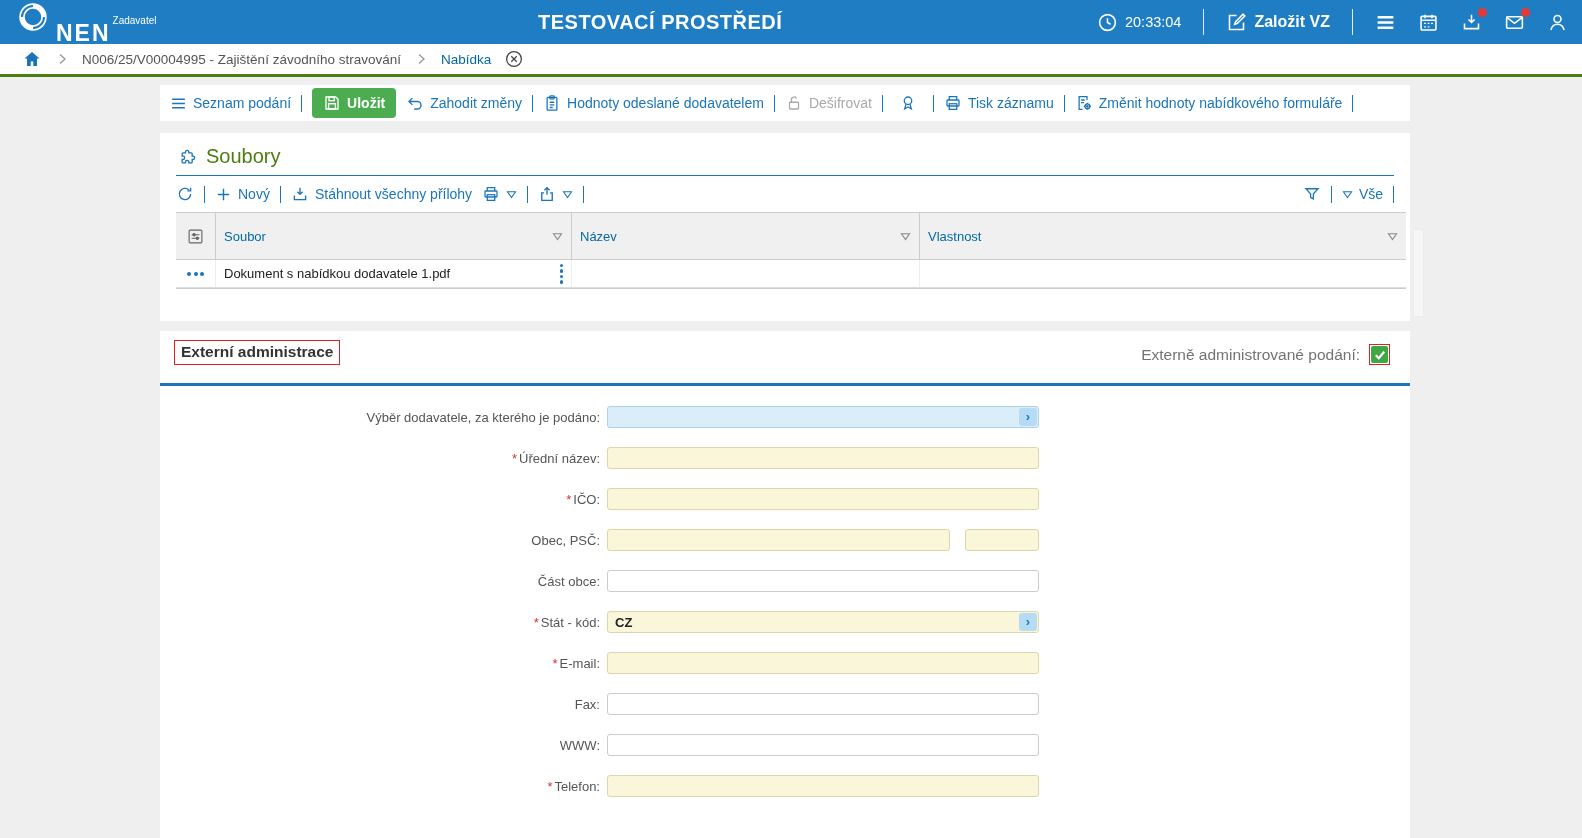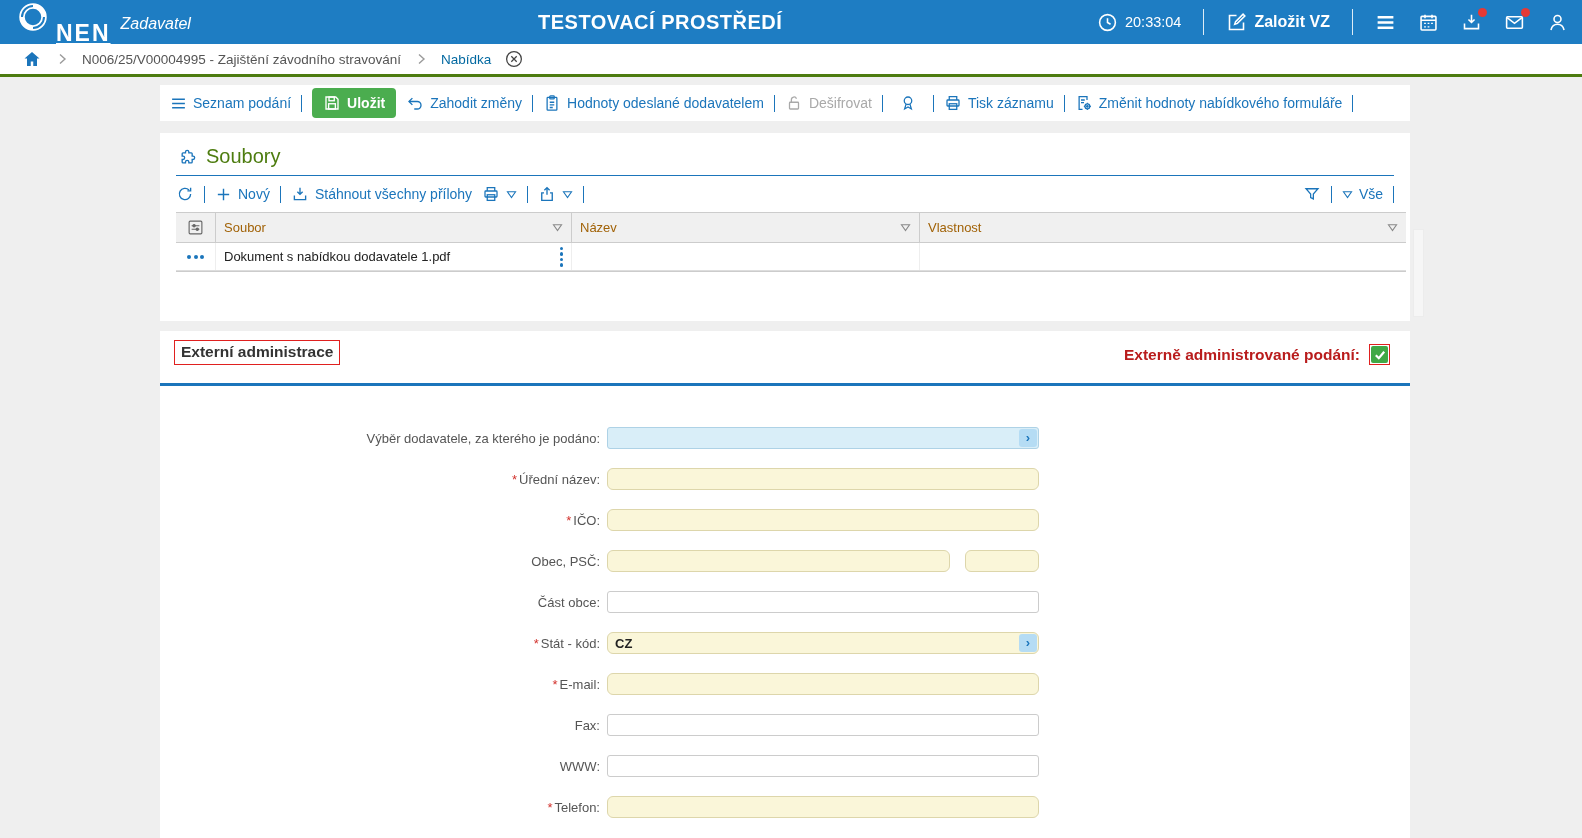--- a/index.html
+++ b/index.html
@@ -3,22 +3,22 @@
 <meta charset="utf-8">
 <style>
   * { margin:0; padding:0; box-sizing:border-box; }
   html,body { width:1582px; height:838px; overflow:hidden; background:#efefef;
     font-family:"Liberation Sans","DejaVu Sans",sans-serif; }
 
   
   .topbar { position:relative; height:44px; background:#1e7dc3; display:flex; align-items:center; color:#fff; }
   .logo-area { display:flex; align-items:flex-start; margin-left:18px; cursor:pointer; }
   .logo-donut { width:30px; height:30px; margin-top:4px; }
-  .brand { font-size:23px; font-weight:bold; letter-spacing:2px; margin-left:8px; margin-top:22px;text-decoration:underline; }
-  .brand-sub { font-size:16px; margin-top:17px; margin-left:10px;font-style:italic; }
+  .brand { font-size:23px; font-weight:bold; letter-spacing:2px; margin-left:8px; margin-top:22px; }
+  .brand-sub { font-size:10px; margin-top:17px; margin-left:2px; }
   .env-title { position:absolute; left:538px; top:0; line-height:44px; font-size:20px; font-weight:bold; letter-spacing:.5px; }
   .topbar-right { position:absolute; right:14px; top:0; height:44px; display:flex; align-items:center; gap:22px; }
   .tb-item { display:flex; align-items:center; gap:7px; cursor:pointer;text-align:center; }
   .tb-time { font-size:14.5px; }
   .tb-create { font-size:16px; font-weight:bold; }
   .tb-divider { width:1px; height:26px; background:rgba(255,255,255,.85); }
   .tb-icon { width:21px; height:21px; display:block; }
   .badge-wrap { position:relative; }
   .badge-dot { position:absolute; top:-4px; right:-5px; width:9px; height:9px; border-radius:50%; background:#e53935; }
 
@@ -45,52 +45,52 @@
   
   .files-card { margin-top:12px; height:188px; padding:12px 16px 0 16px; position:relative; }
   .files-title-row { display:flex; align-items:center; gap:8px; color:#4d7c0f; padding-left:2px; }
   .files-title { font-size:20px; }
   .files-underline { height:1px; background:#1b75bb; margin-top:7px; }
   .files-toolbar { height:36px; display:flex; align-items:center; gap:10px; color:#1b75bb; font-size:13.5px; }
   .files-toolbar .spacer { flex:1; }
   .caret { width:11px; height:9px; }
   .grid-table { width:1230px; border:1px solid #ccc; border-left:none; border-right:none; font-size:13px; }
   .g-row { display:grid; grid-template-columns:40px 356px 348px 486px; }
-  .g-head { background:#f0f0f0; color:#a16207; height:30px; border-bottom:1px solid #ccc; }
+  .g-head { background:#f0f0f0; color:#0369a1; height:47px; border-bottom:1px solid #ccc; }
   .g-head > div { display:flex; align-items:center; padding:0 8px; border-right:1px solid #ccc; }
   .g-head > div:last-child { border-right:none; }
   .head-label { flex:1; }
   .g-body { height:28px; color:#222; border-bottom:1px solid #ddd; background:#fff; }
   .g-body > div { display:flex; align-items:center; padding:0 8px; border-right:1px solid #eee; }
   .g-body > div:last-child { border-right:none; }
   .dots-h { display:flex; gap:2.5px; margin:0 auto; cursor:pointer; }
   .dots-h i { width:4px; height:4px; border-radius:50%; background:#1b75bb; }
   .dots-v { display:flex; flex-direction:column; gap:2px; margin-left:auto; cursor:pointer; }
   .dots-v i { width:3.5px; height:3.5px; border-radius:50%; background:#1b75bb; }
   .scroll-strip { position:absolute; right:-14px; top:96px; width:11px; height:88px; background:#f6f6f6; border:1px solid #ececec; }
 
   
   .ext-card { margin-top:10px; height:508px; }
   .ext-head { display:flex; align-items:flex-end; justify-content:space-between; padding:9px 20px 18px 14px; }
   .ext-title { font-size:15.5px; font-weight:bold; color:#333; border:1px solid #e0201f; padding:2px 6px 3px 6px; }
   .ext-right { display:flex; align-items:center; gap:9px; }
-  .ext-check-label { font-size:15.5px; font-weight:bold; color:#b91c1c; }
+  .ext-check-label { font-size:15.5px; font-weight:normal; color:#737373; }
   .checkbox-outer { border:1px solid #e0201f; background:#fff; padding:1px; cursor:pointer; }
   .checkbox-green { width:17px; height:17px; background:#3fa845; border-radius:2px; display:flex; align-items:center; justify-content:center; }
   .blue-rule { height:3px; background:#1b75bb; }
 
-  .form { padding-top:41px; }
+  .form { padding-top:20px; }
   .frow { display:flex; align-items:center; height:22px; margin-bottom:19px; }
   .flabel { width:440px; text-align:right; padding-right:0; font-size:13px; color:#555; white-space:nowrap; }
   .req { color:#d2322d; margin-right:2px; }
   .fwrap { margin-left:7px; display:flex; align-items:center; position:relative; }
   .finput { height:22px; border:1px solid #ccc; border-radius:3px; font-size:13px; padding:0 7px;
     font-family:"Liberation Sans","DejaVu Sans",sans-serif; color:#222; outline:none; }
   .w-full { width:432px; }
-  .yellow { background:#faf6d9; border-color:#ddd6ab;border-radius:6px; }
+  .yellow { background:#faf6d9; border-color:#ddd6ab; }
   .blue-f { background:#d9eef8; border-color:#aed2e6; }
   .lookup { position:relative; display:flex; align-items:center; }
   .lookup .finput { padding-right:26px; font-weight:bold; }
   .lookup-btn { position:absolute; right:2px; top:2px; width:18px; height:18px; border:none; border-radius:3px;
     background:#b5dcf4; color:#1b75bb; font-size:13px; font-weight:bold; line-height:16px; cursor:pointer; padding:0; }
   .gap15 { margin-left:15px; } .gap11 { margin-left:11px; } .gap9 { margin-left:9px; }
   .w343 { width:343px; } .w74 { width:74px; } .w277 { width:277px; } .w66 { width:66px; } .w68 { width:68px; }
 </style>
 </head>
 <body>

